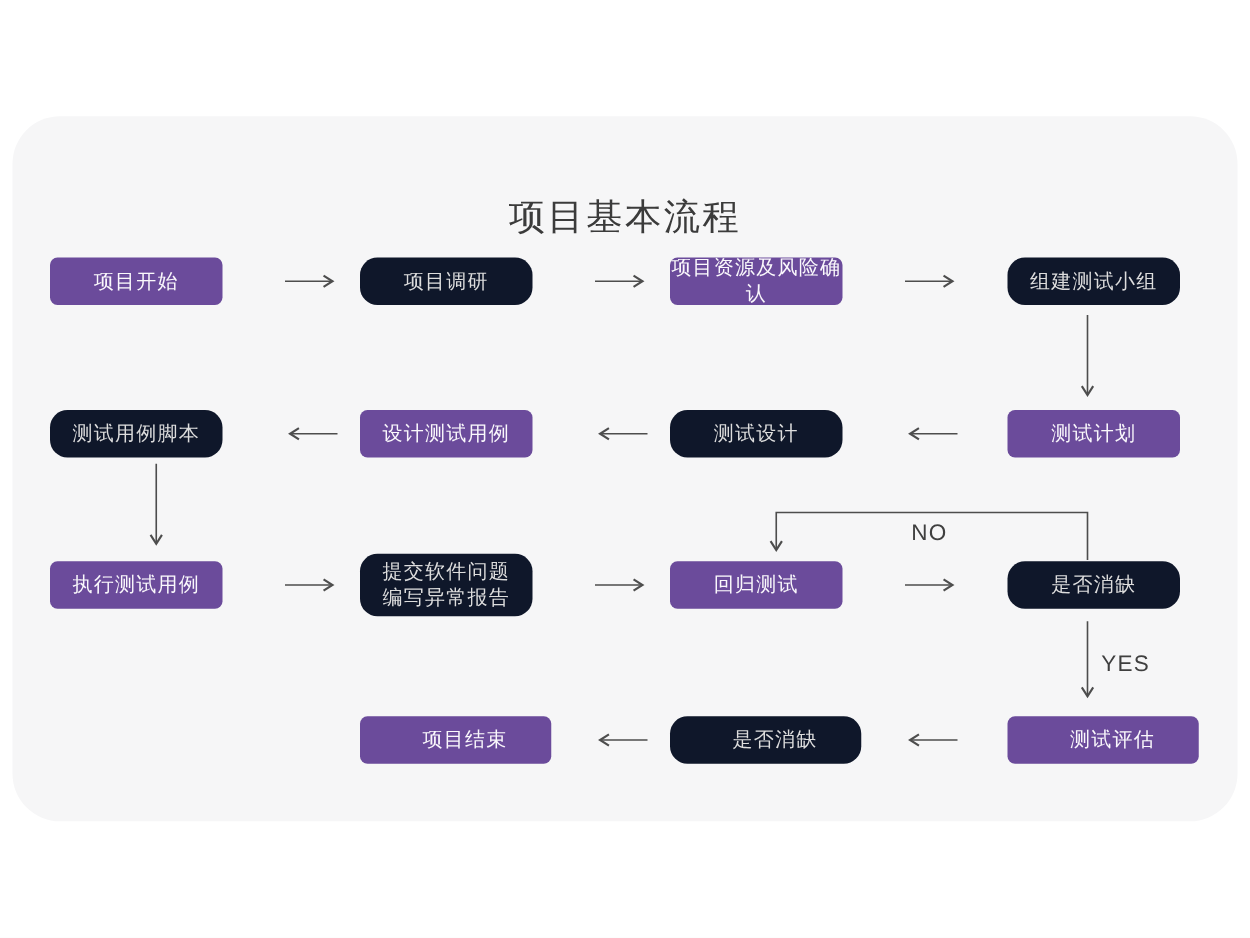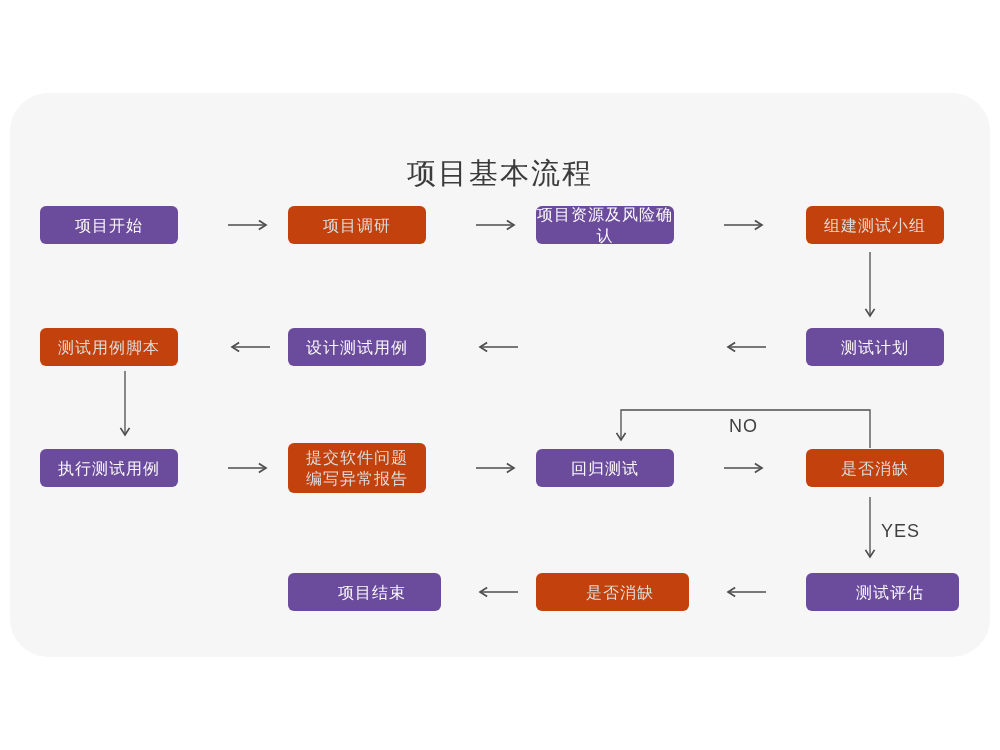--- a/index.html
+++ b/index.html
@@ -19,21 +19,21 @@
     text-align:center;font-size:29px;font-weight:500;
     color:#3b3b3b;letter-spacing:2px;margin-top:13px;
   }
   .node{
     position:absolute;width:138px;height:38px;border-radius:6px;
     display:flex;align-items:center;justify-content:center;
     font-size:16px;letter-spacing:1px;text-align:center;
     white-space:pre-line;line-height:21px;
   }
   .node.purple{background:#6b4b9b;color:#faf8fc;}
-  .node.gray{background:#c2410c;color:#dddddd;}
+  .node.gray{background:#0f172a;color:#dddddd;border-radius:14px;}
   .node.tall{height:50px;top:443px;}
   
   .c1{left:40px;} .c2{left:288px;} .c3{left:536px;} .c4{left:785px;margin-left:21px;}
   
   .r1{top:206px;} .r2{top:328px;} .r3{top:449px;} .r4{top:573px;padding-left:15px;}
   .edges{position:absolute;left:0;top:0;width:1000px;height:750px;pointer-events:none;}
   .edge-label{
     position:absolute;font-size:18px;color:#3f3f3f;letter-spacing:1px;
   }
   .edge-label.no{left:729px;top:416px;}
@@ -46,20 +46,21 @@
   <div class="card"></div>
 
   <div class="title">项目基本流程</div>
 
   <div class="node purple r1 c1">项目开始</div>
   <div class="node gray   r1 c2">项目调研</div>
   <div class="node purple r1 c3">项目资源及风险确认</div>
   <div class="node gray   r1 c4">组建测试小组</div>
 
   <div class="node purple r2 c4">测试计划</div>
+  <div class="node gray   r2 c3">测试设计</div>
   <div class="node purple r2 c2">设计测试用例</div>
   <div class="node purple r3 c1">执行测试用例</div>
 
   <div class="node gray   r2 c1">测试用例脚本</div>
   <div class="node gray   r3 c2 tall">提交软件问题
 编写异常报告</div>
   <div class="node purple r3 c3">回归测试</div>
   <div class="node gray   r3 c4">是否消缺</div>
 
   <div class="node purple r4 c4">测试评估</div>

